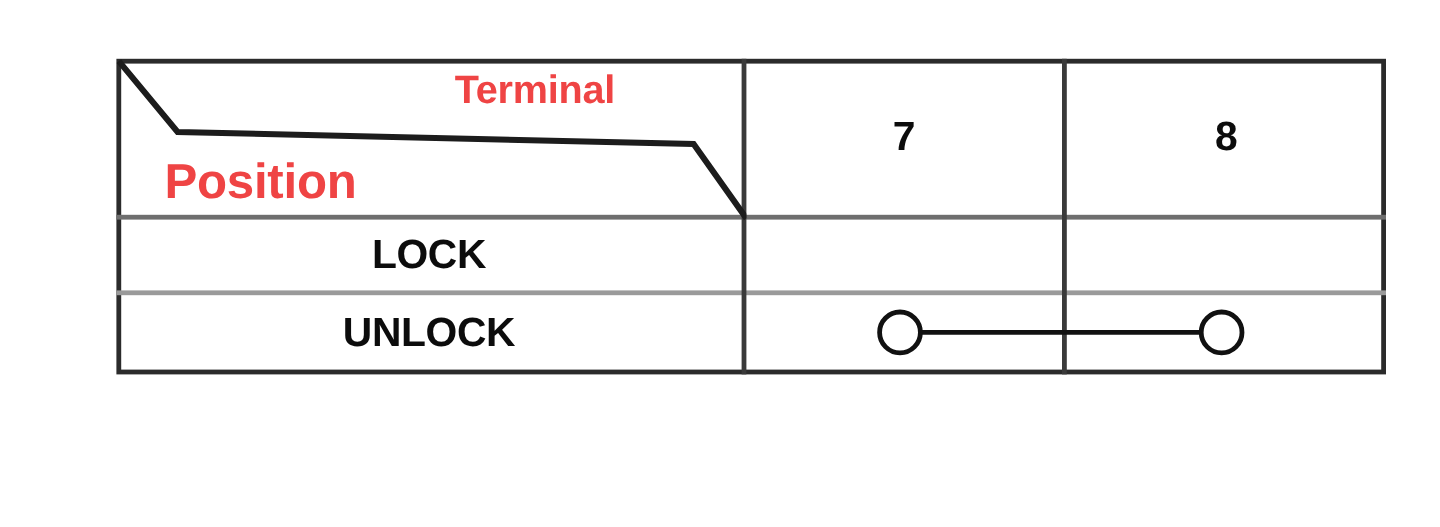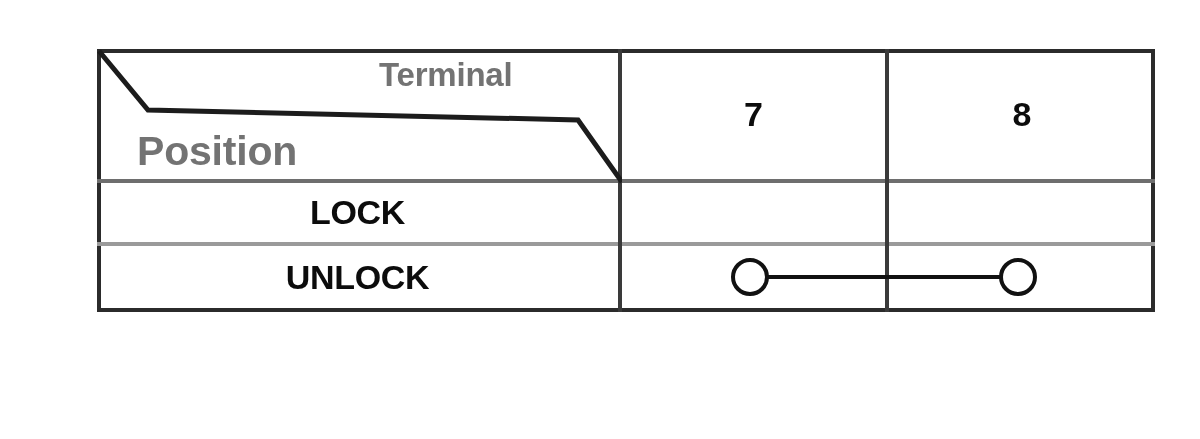--- a/index.html
+++ b/index.html
@@ -62,21 +62,21 @@
     height: 134px;
     overflow: visible;
   }
   .header-split svg {
     display: block;
   }
 
   .hdr-label {
     position: absolute;
     font-weight: bold;
-    color: #737373;
+    color: #ef4444;
     white-space: nowrap;
     letter-spacing: -0.2px;
   }
   .hdr-label.terminal {
     left: 282px;
     top: 7px;
     font-size: 33px;
   }
   .hdr-label.position {
     left: 40px;

